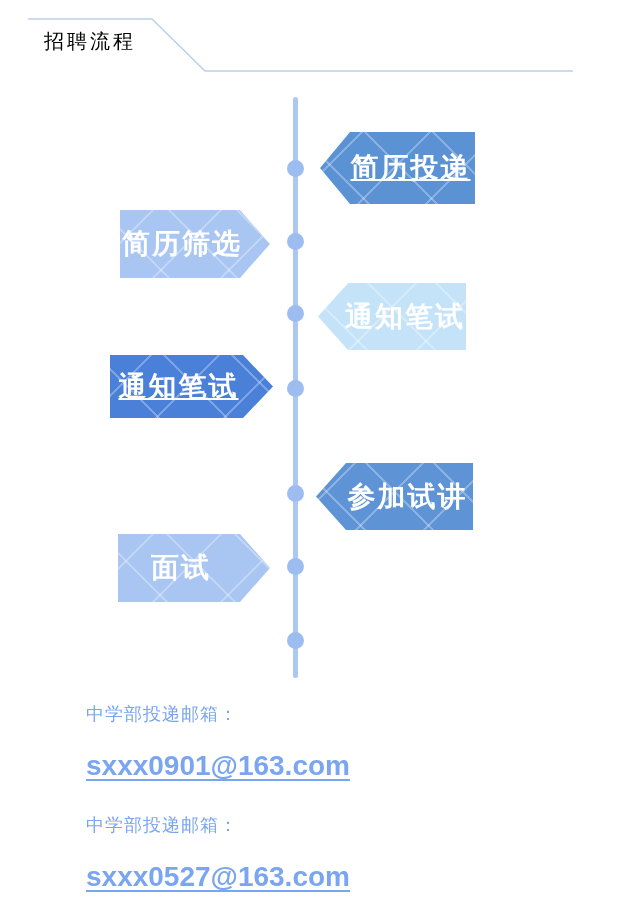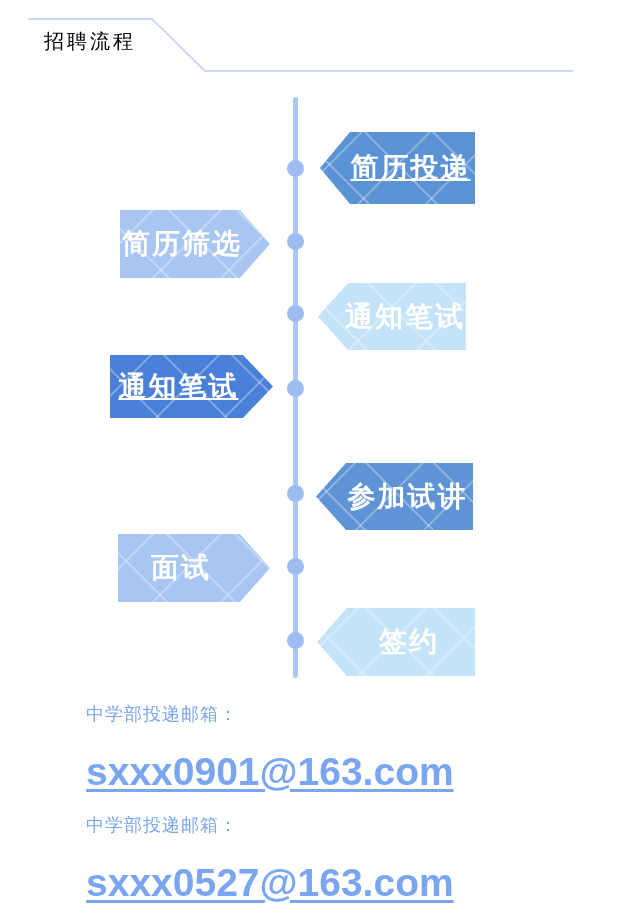--- a/index.html
+++ b/index.html
@@ -57,21 +57,21 @@
   .s4{left:110px; top:355px; width:163px; height:63px;}
   .s5{left:316px; top:463px; width:157px; height:67px;}
   .s6{left:118px; top:534px; width:152px; height:68px;}
   .s7{left:317px; top:608px; width:158px; height:68px;}
 
   
   .contact-label {
     position:absolute; left:86px; color:#7aa5f0; font-size:18px; letter-spacing:1px;
   }
   .contact-email {
-    position:absolute; left:86px; color:#7aa5f0; font-size:39px; font-weight:bold;
+    position:absolute; left:86px; color:#7aa5f0; font-size:28px; font-weight:bold;
     text-decoration:underline; text-underline-offset:4px; cursor:pointer;
   }
   .c1-label{top:702px} .c1-email{top:750px}
   .c2-label{top:813px} .c2-email{top:861px}
 </style>
 </head>
 <body>
 
 <div class="canvas">
 
@@ -89,21 +89,20 @@
   <div class="timeline-dot dot-5"></div>
   <div class="timeline-dot dot-6"></div>
   <div class="timeline-dot dot-7"></div>
 
   <div class="arrow point-left  s1" style="background-color: rgb(91, 146, 212);">简历投递</div>
   <div class="arrow point-right s2" style="background-color: rgb(169, 198, 242);">简历筛选</div>
   <div class="arrow point-left  s3" style="background-color: rgb(197, 227, 248);">通知笔试</div>
   <div class="arrow point-right s4" style="background-color: rgb(74, 128, 216); text-decoration: underline;">通知笔试</div>
   <div class="arrow point-left  s5" style="background-color: rgb(94, 148, 214);">参加试讲</div>
   <div class="arrow point-right s6" style="background-color: rgb(169, 198, 242);">面试</div>
-  <div class="arrow point-left  s7" style="background-color: rgb(197, 227, 248);">签约</div>
 
   <div class="contact-label c1-label">中学部投递邮箱：</div>
   <a class="contact-email c1-email">sxxx0901@163.com</a>
 
   <div class="contact-label c2-label">中学部投递邮箱：</div>
   <a class="contact-email c2-email">sxxx0527@163.com</a>
 
 </div>
 
 </body></html>

